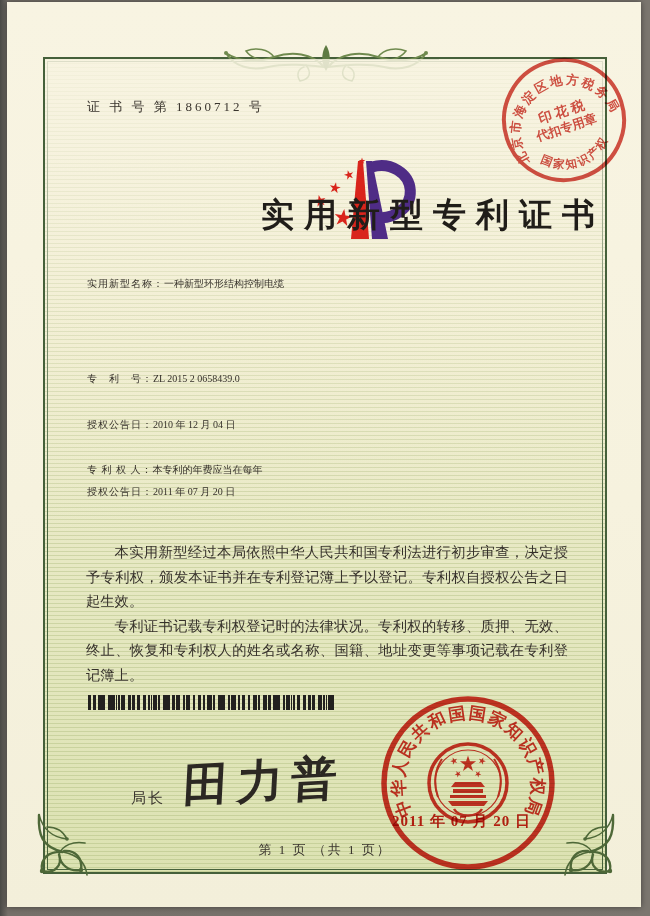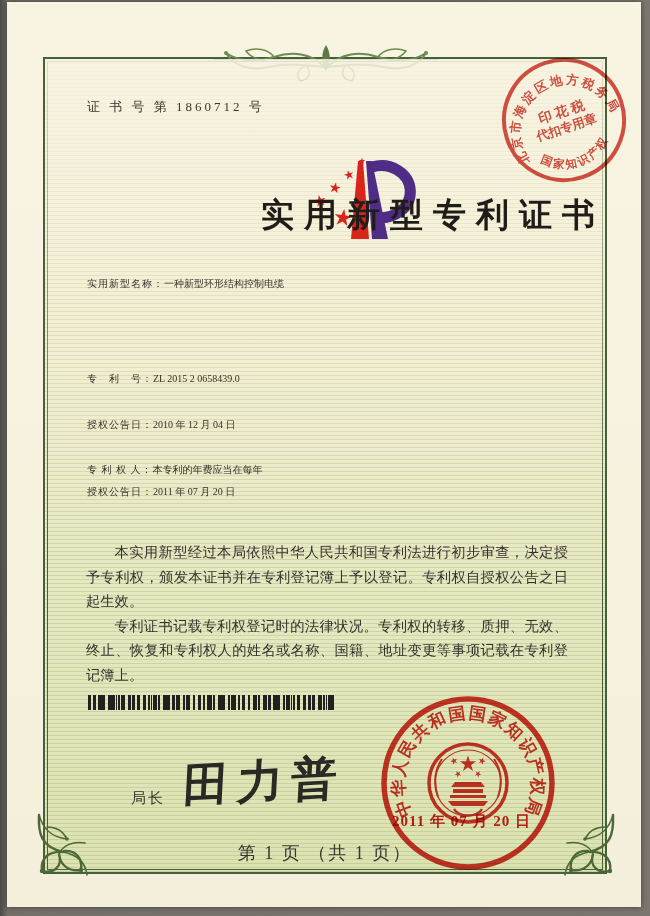--- a/index.html
+++ b/index.html
@@ -35,21 +35,21 @@
          color:#36312b;text-align:justify;}
   .paras p{margin:0;text-indent:2em;}
   .barcode{left:43px;top:636px;width:246px;height:15px;
     background:
       repeating-linear-gradient(90deg,#22211f 0 2px,rgba(0,0,0,0) 2px 5px),
       repeating-linear-gradient(90deg,#22211f 0 3px,rgba(0,0,0,0) 3px 11px),
       repeating-linear-gradient(90deg,#22211f 0 1px,rgba(0,0,0,0) 1px 7px);}
   .director{left:86px;top:730px;font-size:15px;letter-spacing:2px;color:#3a352e;}
   .signature{left:138px;top:692px;font-size:46px;color:#2c2823;letter-spacing:8px;
              transform:rotate(-3deg) skewX(-6deg);font-weight:bold;}
-  .footer{left:0;top:782px;width:100%;text-align:center;font-size:18px;
+  .footer{left:0;top:782px;width:100%;text-align:center;font-size:13px;
           letter-spacing:2px;color:#3a352e;}
   
   .seal-svg{position:absolute;left:371px;top:691px;width:180px;height:180px;
             z-index:4;opacity:.93;mix-blend-mode:multiply;}
   .seal-date{position:absolute;left:385px;top:810px;width:160px;z-index:5;
              font-size:15px;font-weight:bold;letter-spacing:1px;color:#ce2418;
              mix-blend-mode:multiply;}
   .tax-svg{position:absolute;left:489px;top:50px;width:136px;height:136px;
            z-index:6;opacity:.88;mix-blend-mode:multiply;transform:rotate(-18deg);}
   

